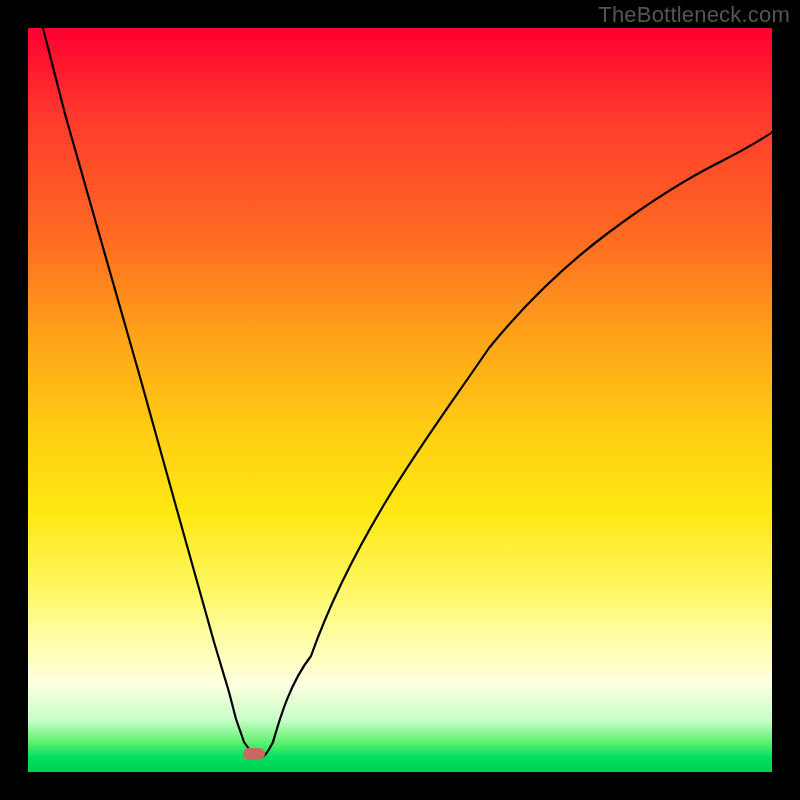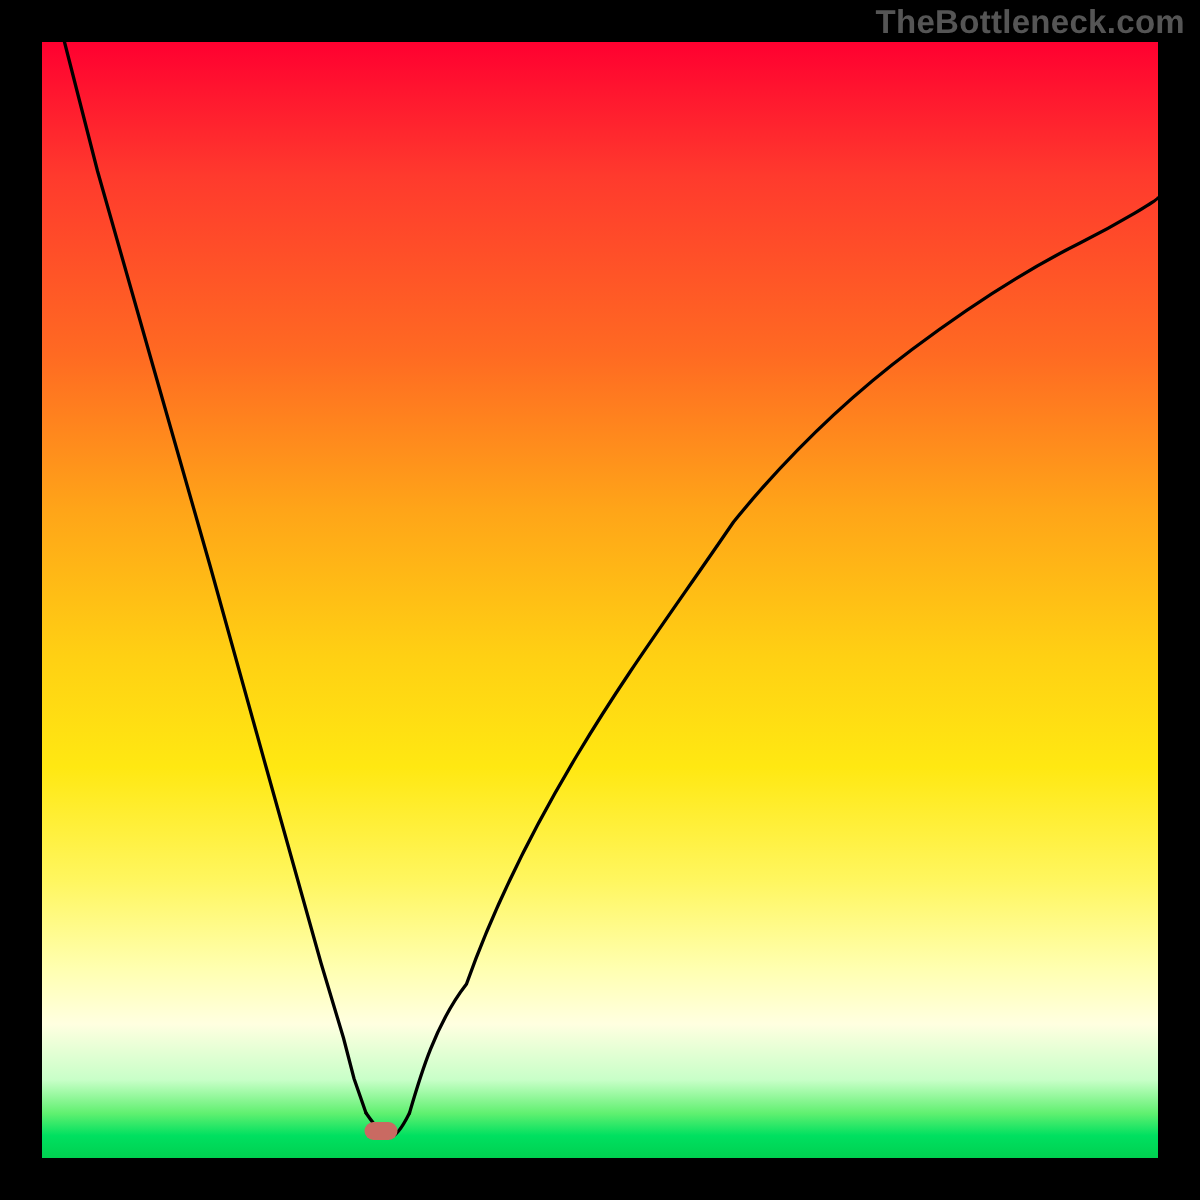--- a/index.html
+++ b/index.html
@@ -9,21 +9,20 @@
     height: 800px;
     background: #000;
     font-family: Arial, Helvetica, sans-serif;
     overflow: hidden;
   }
   .container {
     position: relative;
     width: 800px;
     height: 614px;
     background: #000;
-    font-weight: bold;
   }
   .watermark {
     position: absolute;
     top: 2px;
     right: 10px;
     color: #555;
     font-size: 22px;
     letter-spacing: 0.2px;
     z-index: 5;
     user-select: none;

